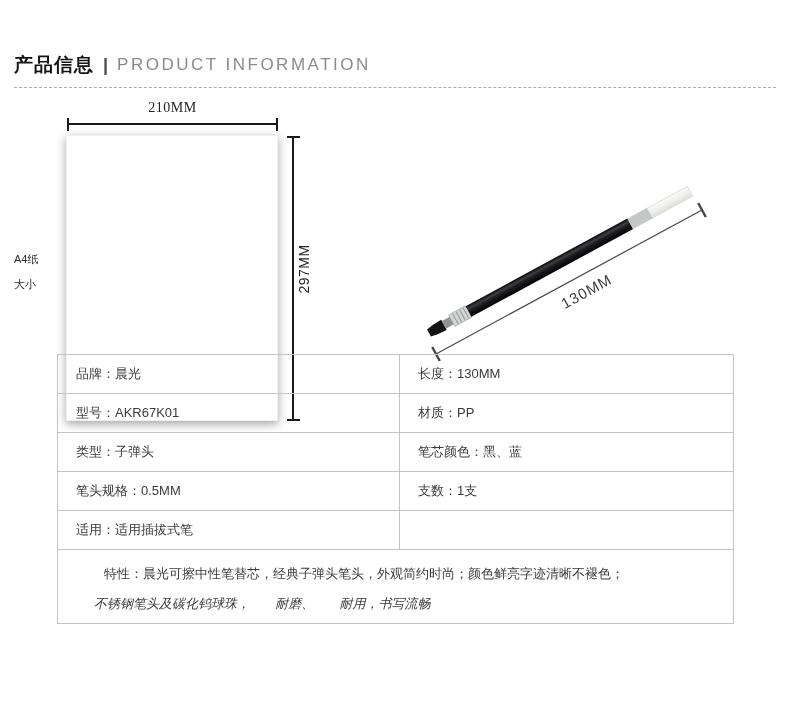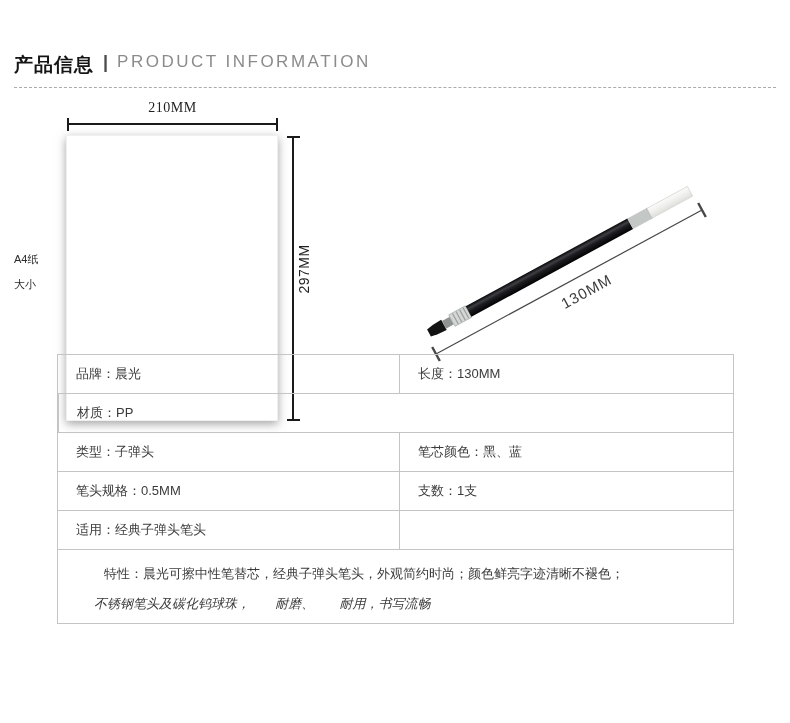--- a/index.html
+++ b/index.html
@@ -1,21 +1,21 @@
 <!DOCTYPE html>
 <html><head>
 <meta charset="utf-8">
 <style>
   html,body{margin:0;padding:0;background:#ffffff;}
   body{width:790px;height:723px;position:relative;overflow:hidden;
        font-family:"Liberation Sans","DejaVu Sans",sans-serif;-webkit-font-smoothing:antialiased;}
 
   
   .hdr{position:absolute;left:14px;top:52px;width:762px;padding-bottom:9px;
-       border-bottom:1px dashed #ababab;display:flex;align-items:flex-start;}
+       border-bottom:1px dashed #ababab;display:flex;align-items:center;}
   .hdr-zh{font-size:19px;font-weight:bold;color:#151515;letter-spacing:1px;}
   .hdr-sep{font-size:18px;font-weight:bold;color:#4a4a4a;margin:0 9px;}
   .hdr-en{font-size:17px;color:#8b8b8b;letter-spacing:2.5px;}
 
   
   .diagram{position:absolute;left:0;top:95px;width:790px;height:345px;}
   .a4-label{position:absolute;left:14px;top:152px;font-size:11px;line-height:25px;color:#2b2b2b;}
   .a4-rect{position:absolute;left:66px;top:40px;width:210px;height:284px;background:#fff;
            border:1px solid #f0f0f0;box-shadow:0 3px 9px rgba(90,90,90,0.55);}
   .hdim{position:absolute;left:67px;top:23px;width:211px;height:13px;}
@@ -110,31 +110,32 @@
     <text x="589" y="201" transform="rotate(-28.5 589 201)" text-anchor="middle" font-size="15" fill="#3d3d3d" letter-spacing="1">130MM</text>
   </svg>
 </div>
 
 <div class="spec">
   <div class="spec-row">
     <div class="cell left">品牌：晨光</div>
     <div class="cell right">长度：130MM</div>
   </div>
   <div class="spec-row">
+    <div class="cell left">型号：AKR67K01</div>
     <div class="cell right">材质：PP</div>
   </div>
   <div class="spec-row">
     <div class="cell left">类型：子弹头</div>
     <div class="cell right">笔芯颜色：黑、蓝</div>
   </div>
   <div class="spec-row">
     <div class="cell left">笔头规格：0.5MM</div>
     <div class="cell right">支数：1支</div>
   </div>
   <div class="spec-row">
-    <div class="cell left">适用：经典子弹头笔头</div>
+    <div class="cell left">适用：适用插拔式笔</div>
     <div class="cell right"></div>
   </div>
   <div class="feature">
     <div class="l1">特性：晨光可擦中性笔替芯，经典子弹头笔头，外观简约时尚；颜色鲜亮字迹清晰不褪色；</div>
     <div class="l2">不锈钢笔头及碳化钨球珠，       耐磨、       耐用，书写流畅</div>
   </div>
 </div>
 
 </body></html>

